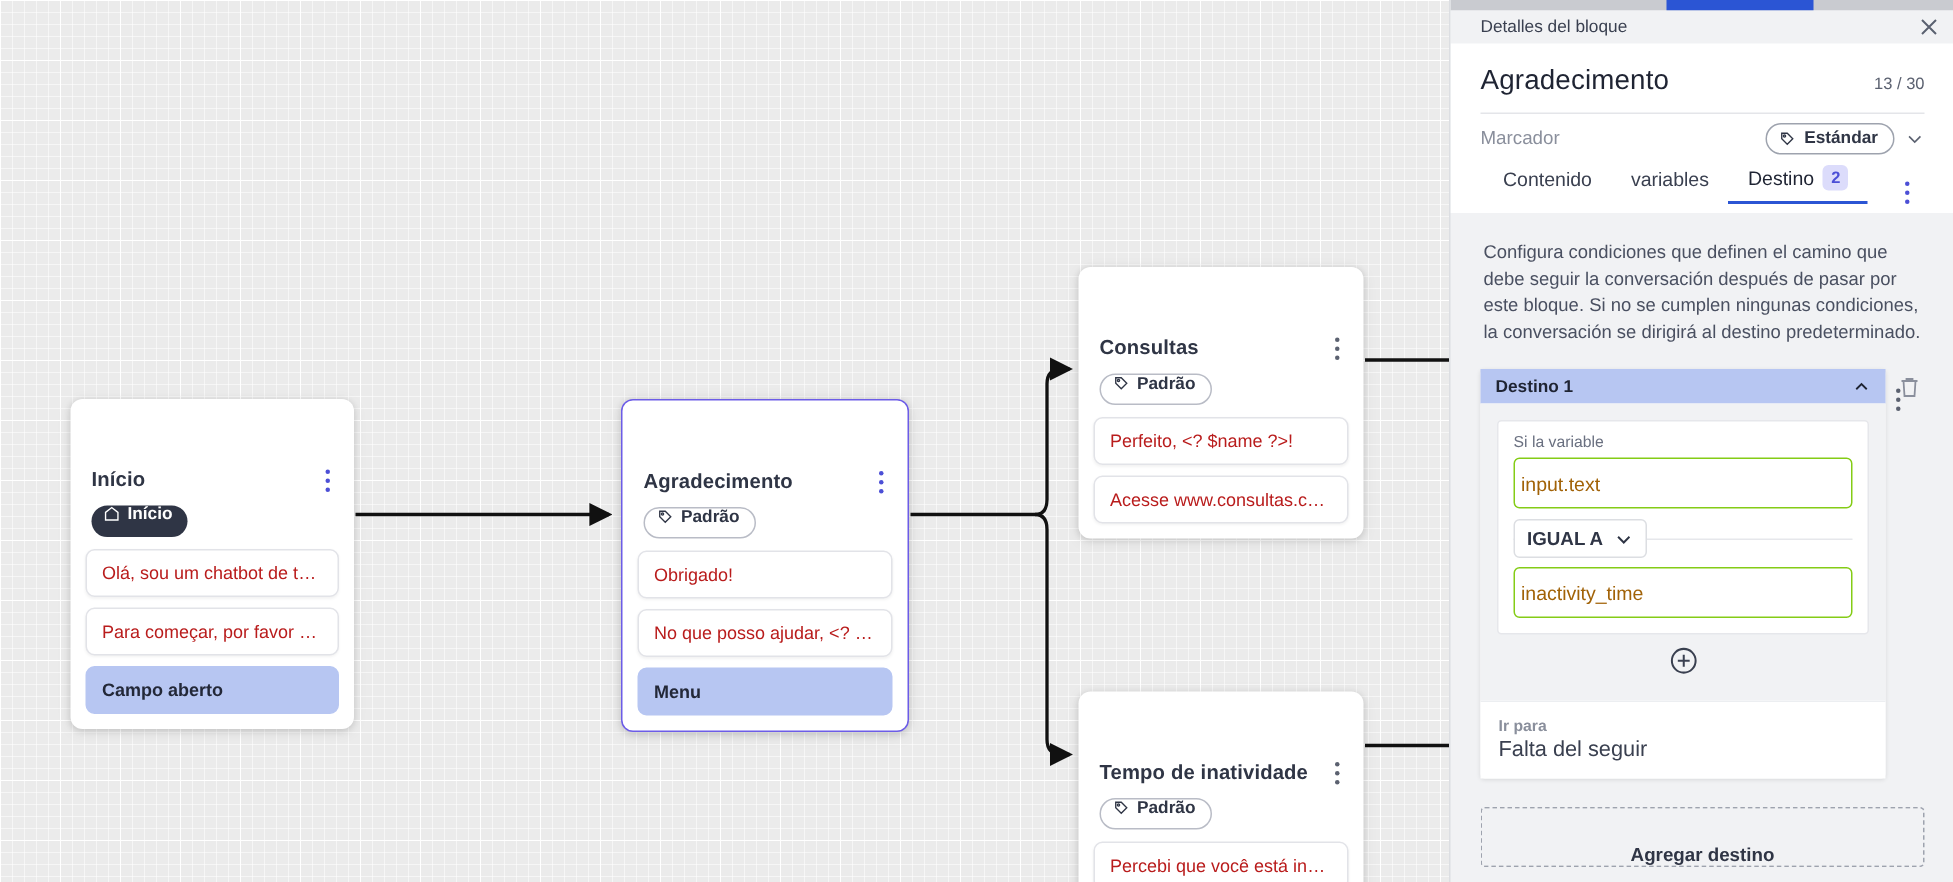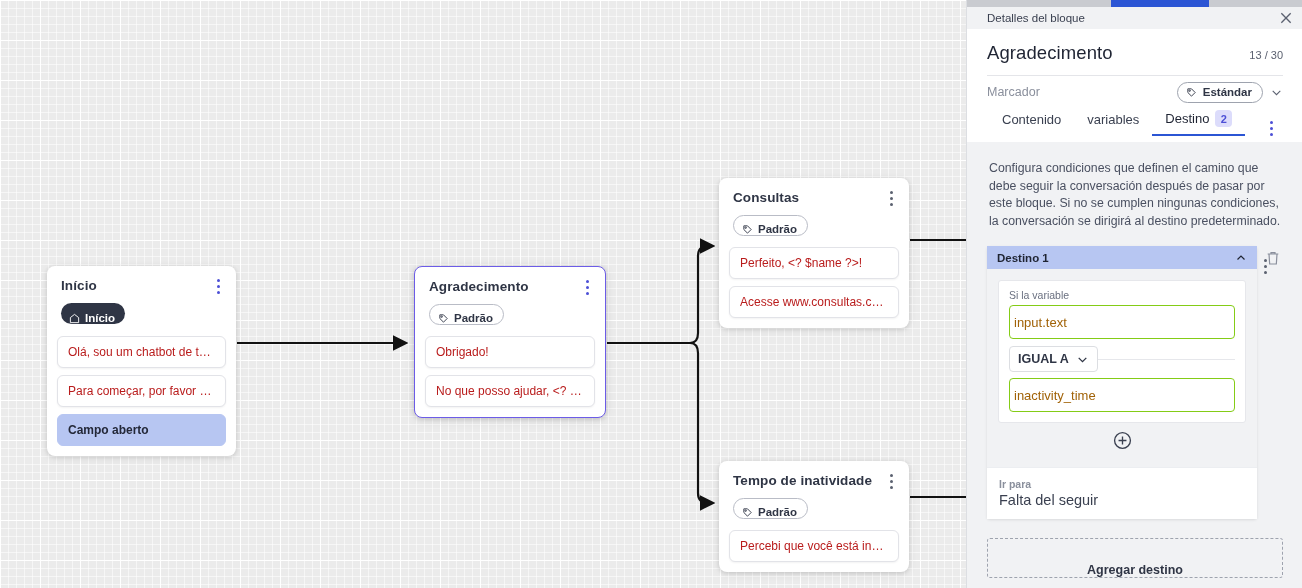--- a/index.html
+++ b/index.html
@@ -33,40 +33,41 @@
     border-radius: 8px;
     box-shadow: 0 1px 4px rgba(0,0,0,0.12), 0 2px 10px rgba(0,0,0,0.07);
   }
   .node.selected {
     border: 1.5px solid #6C5CE7;
     box-shadow: 0 1px 5px rgba(0,0,0,0.14), 0 2px 12px rgba(0,0,0,0.08);
   }
   .node-head {
     padding: 12px 0 8px 14px;
     position: relative;
+    margin-top: 34px;
   }
   .node-title {
     font-size: 13.5px;
     color: #2f3545;
     font-weight: 600;
     letter-spacing: .1px;
     line-height: 16px;
   }
   .kebab {
     position: absolute;
     right: 10px; top: 11px;
     width: 16px; height: 18px;
     display: flex; flex-direction: column; align-items: center; justify-content: center; gap: 3px;
     cursor: pointer;
   }
   .kebab i { display: block; width: 3px; height: 3px; border-radius: 50%; background: #4c4fd6; }
   .kebab.grey i { background: #5b6170; }
 
   .tag {
-    display: inline-flex; align-items: flex-end; gap: 5px;
+    display: inline-flex; align-items: flex-start; gap: 5px;
     margin-top: 9px;
     height: 21px;
     padding: 0 10px 0 8px;
     border-radius: 11px;
     font-size: 11.5px;
     font-weight: 700;
   }
   .tag.dark { background: #2f3545; color: #ffffff; }
   .tag.outline { background: #ffffff; color: #2f3545; border: 1px solid #b9bcc6; }
   .tag svg { display: block; }
@@ -305,20 +306,21 @@
         <svg width="11" height="11" viewBox="0 0 24 24" fill="none" stroke="#2f3545" stroke-width="2">
           <path d="M20 12 L12 20 L4 12 L4 4 L12 4 Z"></path>
             <circle cx="8" cy="8" r="1.6"></circle>
         </svg>
         <span>Padrão</span>
       </span>
     </div>
     <div class="node-body">
       <div class="bubble">Obrigado!</div>
       <div class="bubble">No que posso ajudar, &lt;? $name ...</div>
+      <div class="bubble highlight">Menu</div>
     </div>
   </div>
 
   <div class="node" style="left:719px;top:178px;width:190px;">
     <div class="node-head">
       <div class="node-title">Consultas</div>
       <div class="kebab grey">
           <i></i>
           <i></i>
           <i></i>

